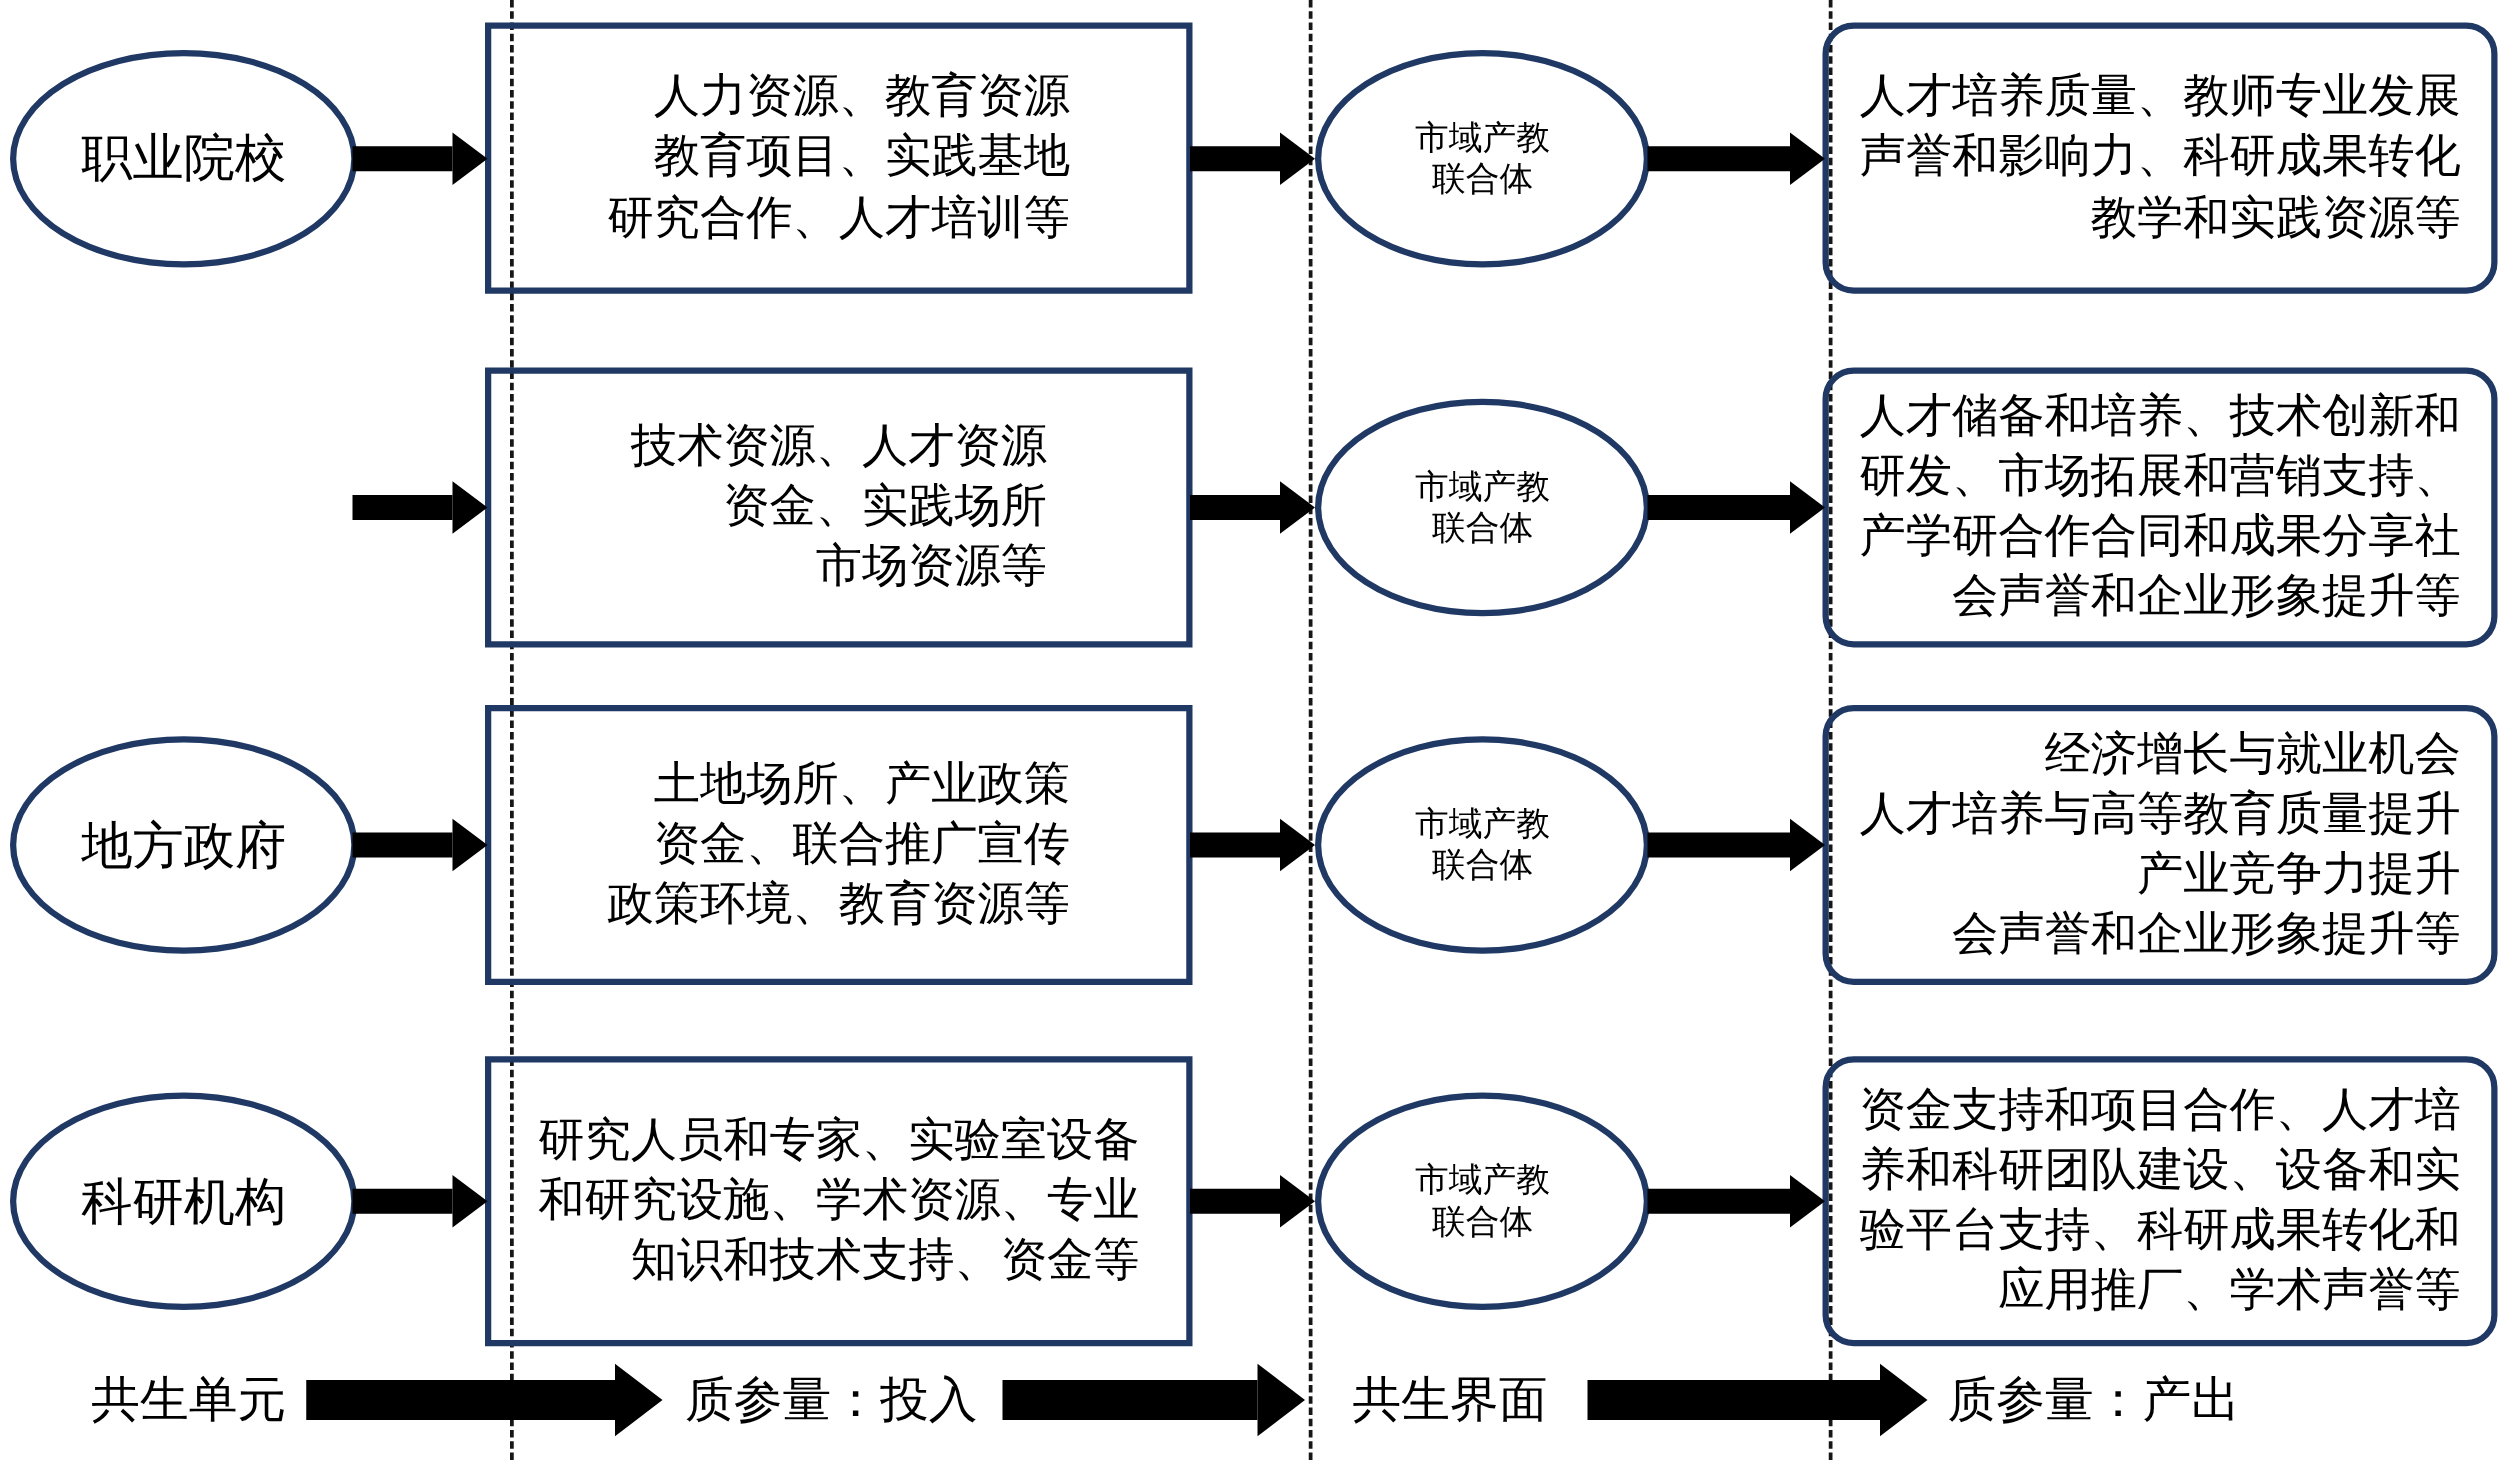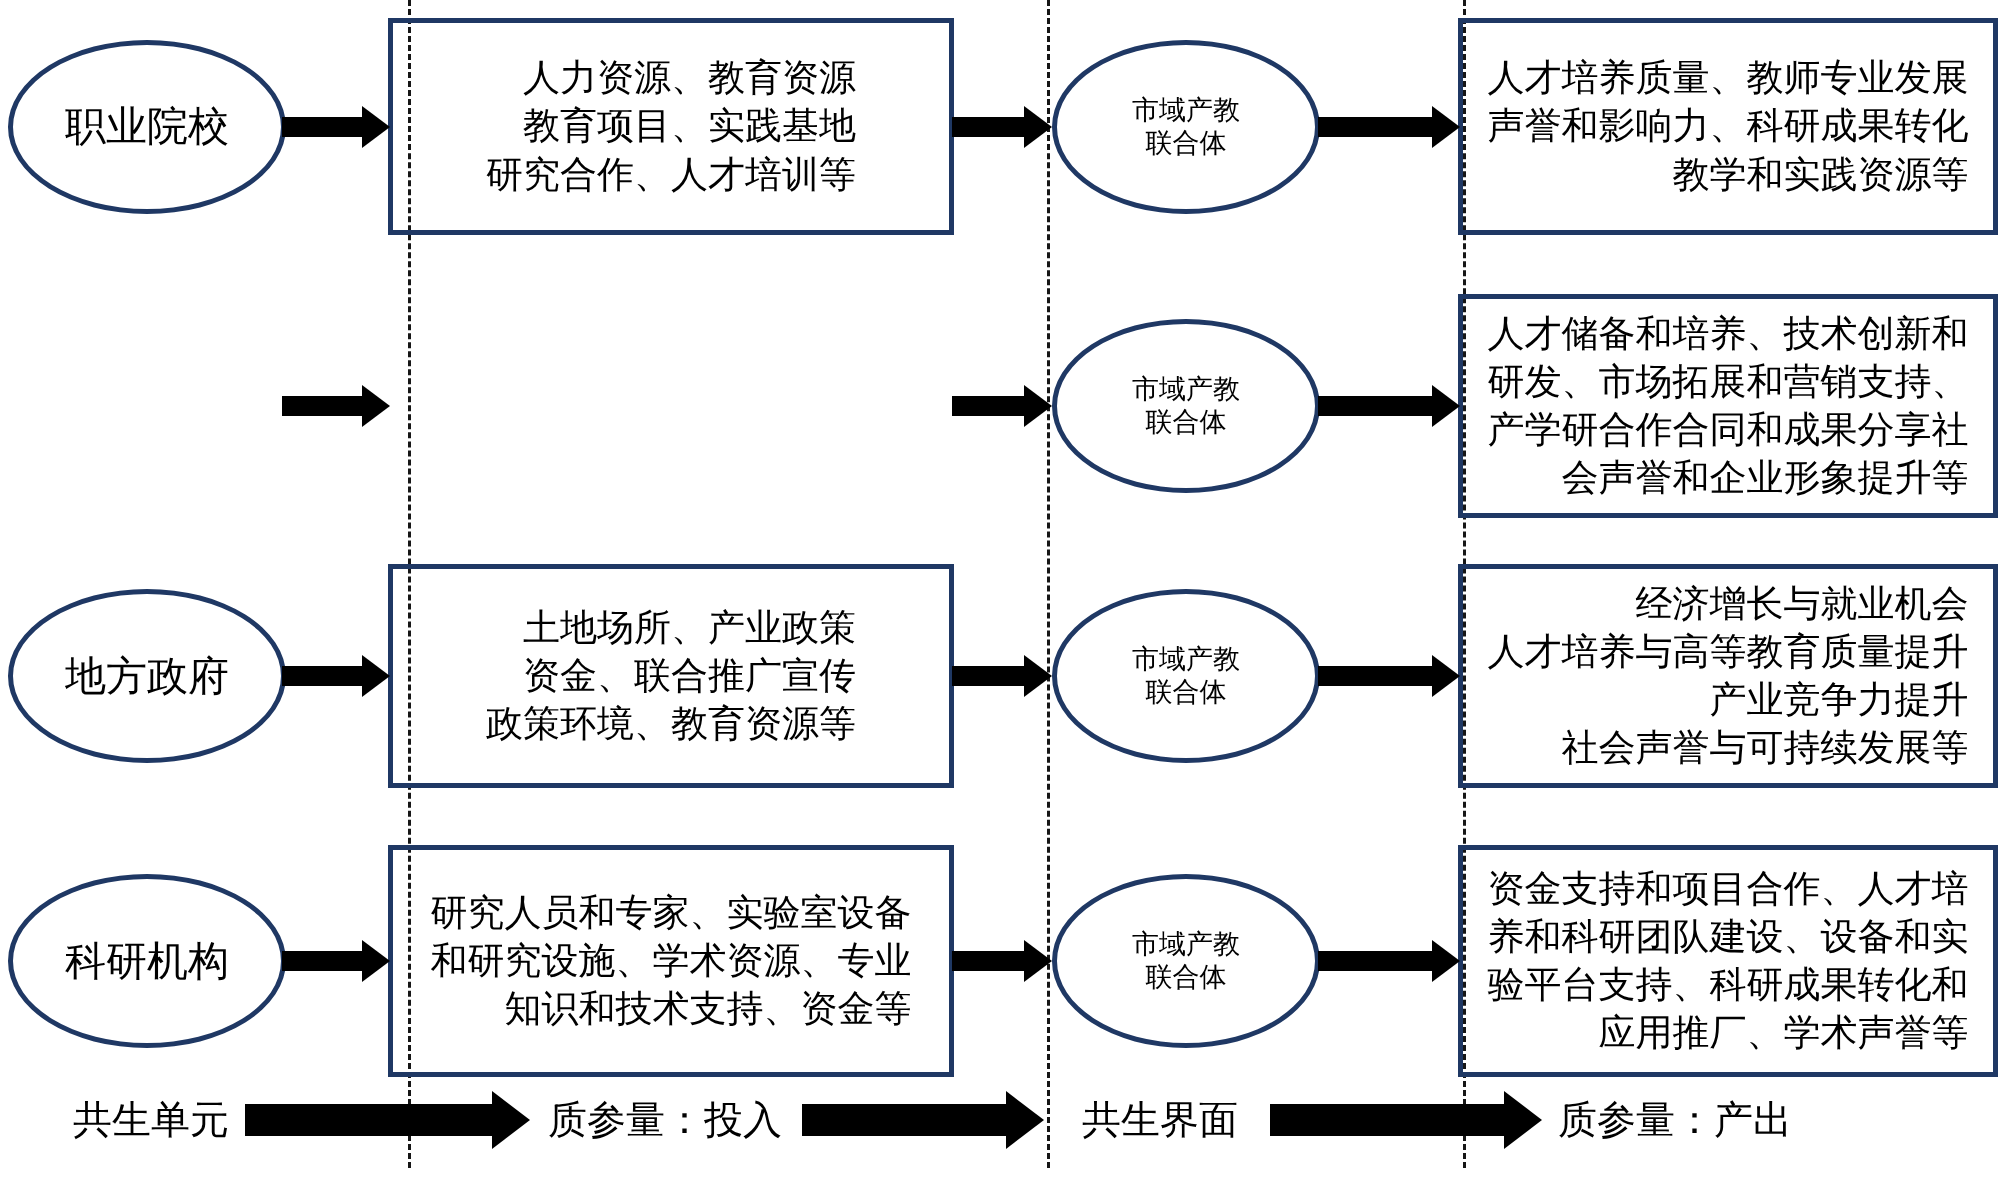--- a/index.html
+++ b/index.html
@@ -30,21 +30,21 @@
   }
   .unit-ellipse{left:8px;width:278px;height:174px;font-size:41px;align-items:center;}
   .iface-ellipse{left:1052px;width:268px;height:174px;font-size:27px;line-height:1.22;}
   .rect{
     position:absolute;top:0;bottom:0;box-sizing:border-box;
     border:5px solid var(--outline);
     display:flex;align-items:center;justify-content:center;
     text-align:right;background:transparent;
   }
   .input-box{left:388px;width:566px;font-size:37px;line-height:1.3;}
-  .output-box{left:1458px;width:540px;font-size:37px;line-height:1.3;}
+  .output-box{left:1458px;width:540px;font-size:37px;line-height:1.3;border-radius:25px;}
   .prewrap{white-space:pre-line;}
   
   .arrow{
     position:absolute;top:50%;transform:translateY(-50%);
     display:flex;align-items:center;z-index:4;
   }
   .arrow .bar{flex:1;height:20px;background:var(--arrow);}
   .arrow .head{
     width:0;height:0;flex:none;
     border-top:21px solid transparent;
@@ -110,20 +110,25 @@
 声誉和影响力、科研成果转化
 教学和实践资源等</span>
       </div>
   </div>
 
   <div class="row" style="top:294px;height:224px">
     <div class="arrow a1">
         <i class="bar"></i>
         <i class="head"></i>
       </div>
+    <div class="rect input-box">
+        <span class="prewrap">技术资源、人才资源
+资金、实践场所
+市场资源等</span>
+      </div>
     <div class="arrow a2">
         <i class="bar"></i>
         <i class="head"></i>
       </div>
     <div class="ellipse iface-ellipse">
         <span class="prewrap">市域产教
 联合体</span>
       </div>
     <div class="arrow a3">
         <i class="bar"></i>
@@ -159,21 +164,21 @@
 联合体</span>
       </div>
     <div class="arrow a3">
         <i class="bar"></i>
         <i class="head"></i>
       </div>
     <div class="rect output-box">
         <span class="prewrap">经济增长与就业机会
 人才培养与高等教育质量提升
 产业竞争力提升
-社会声誉与可持续发展等</span>
+会声誉和企业形象提升等</span>
       </div>
   </div>
 
   <div class="row" style="top:845px;height:232px">
     <div class="ellipse unit-ellipse">
         <span class="prewrap">科研机构</span>
       </div>
     <div class="arrow a1">
         <i class="bar"></i>
         <i class="head"></i>

